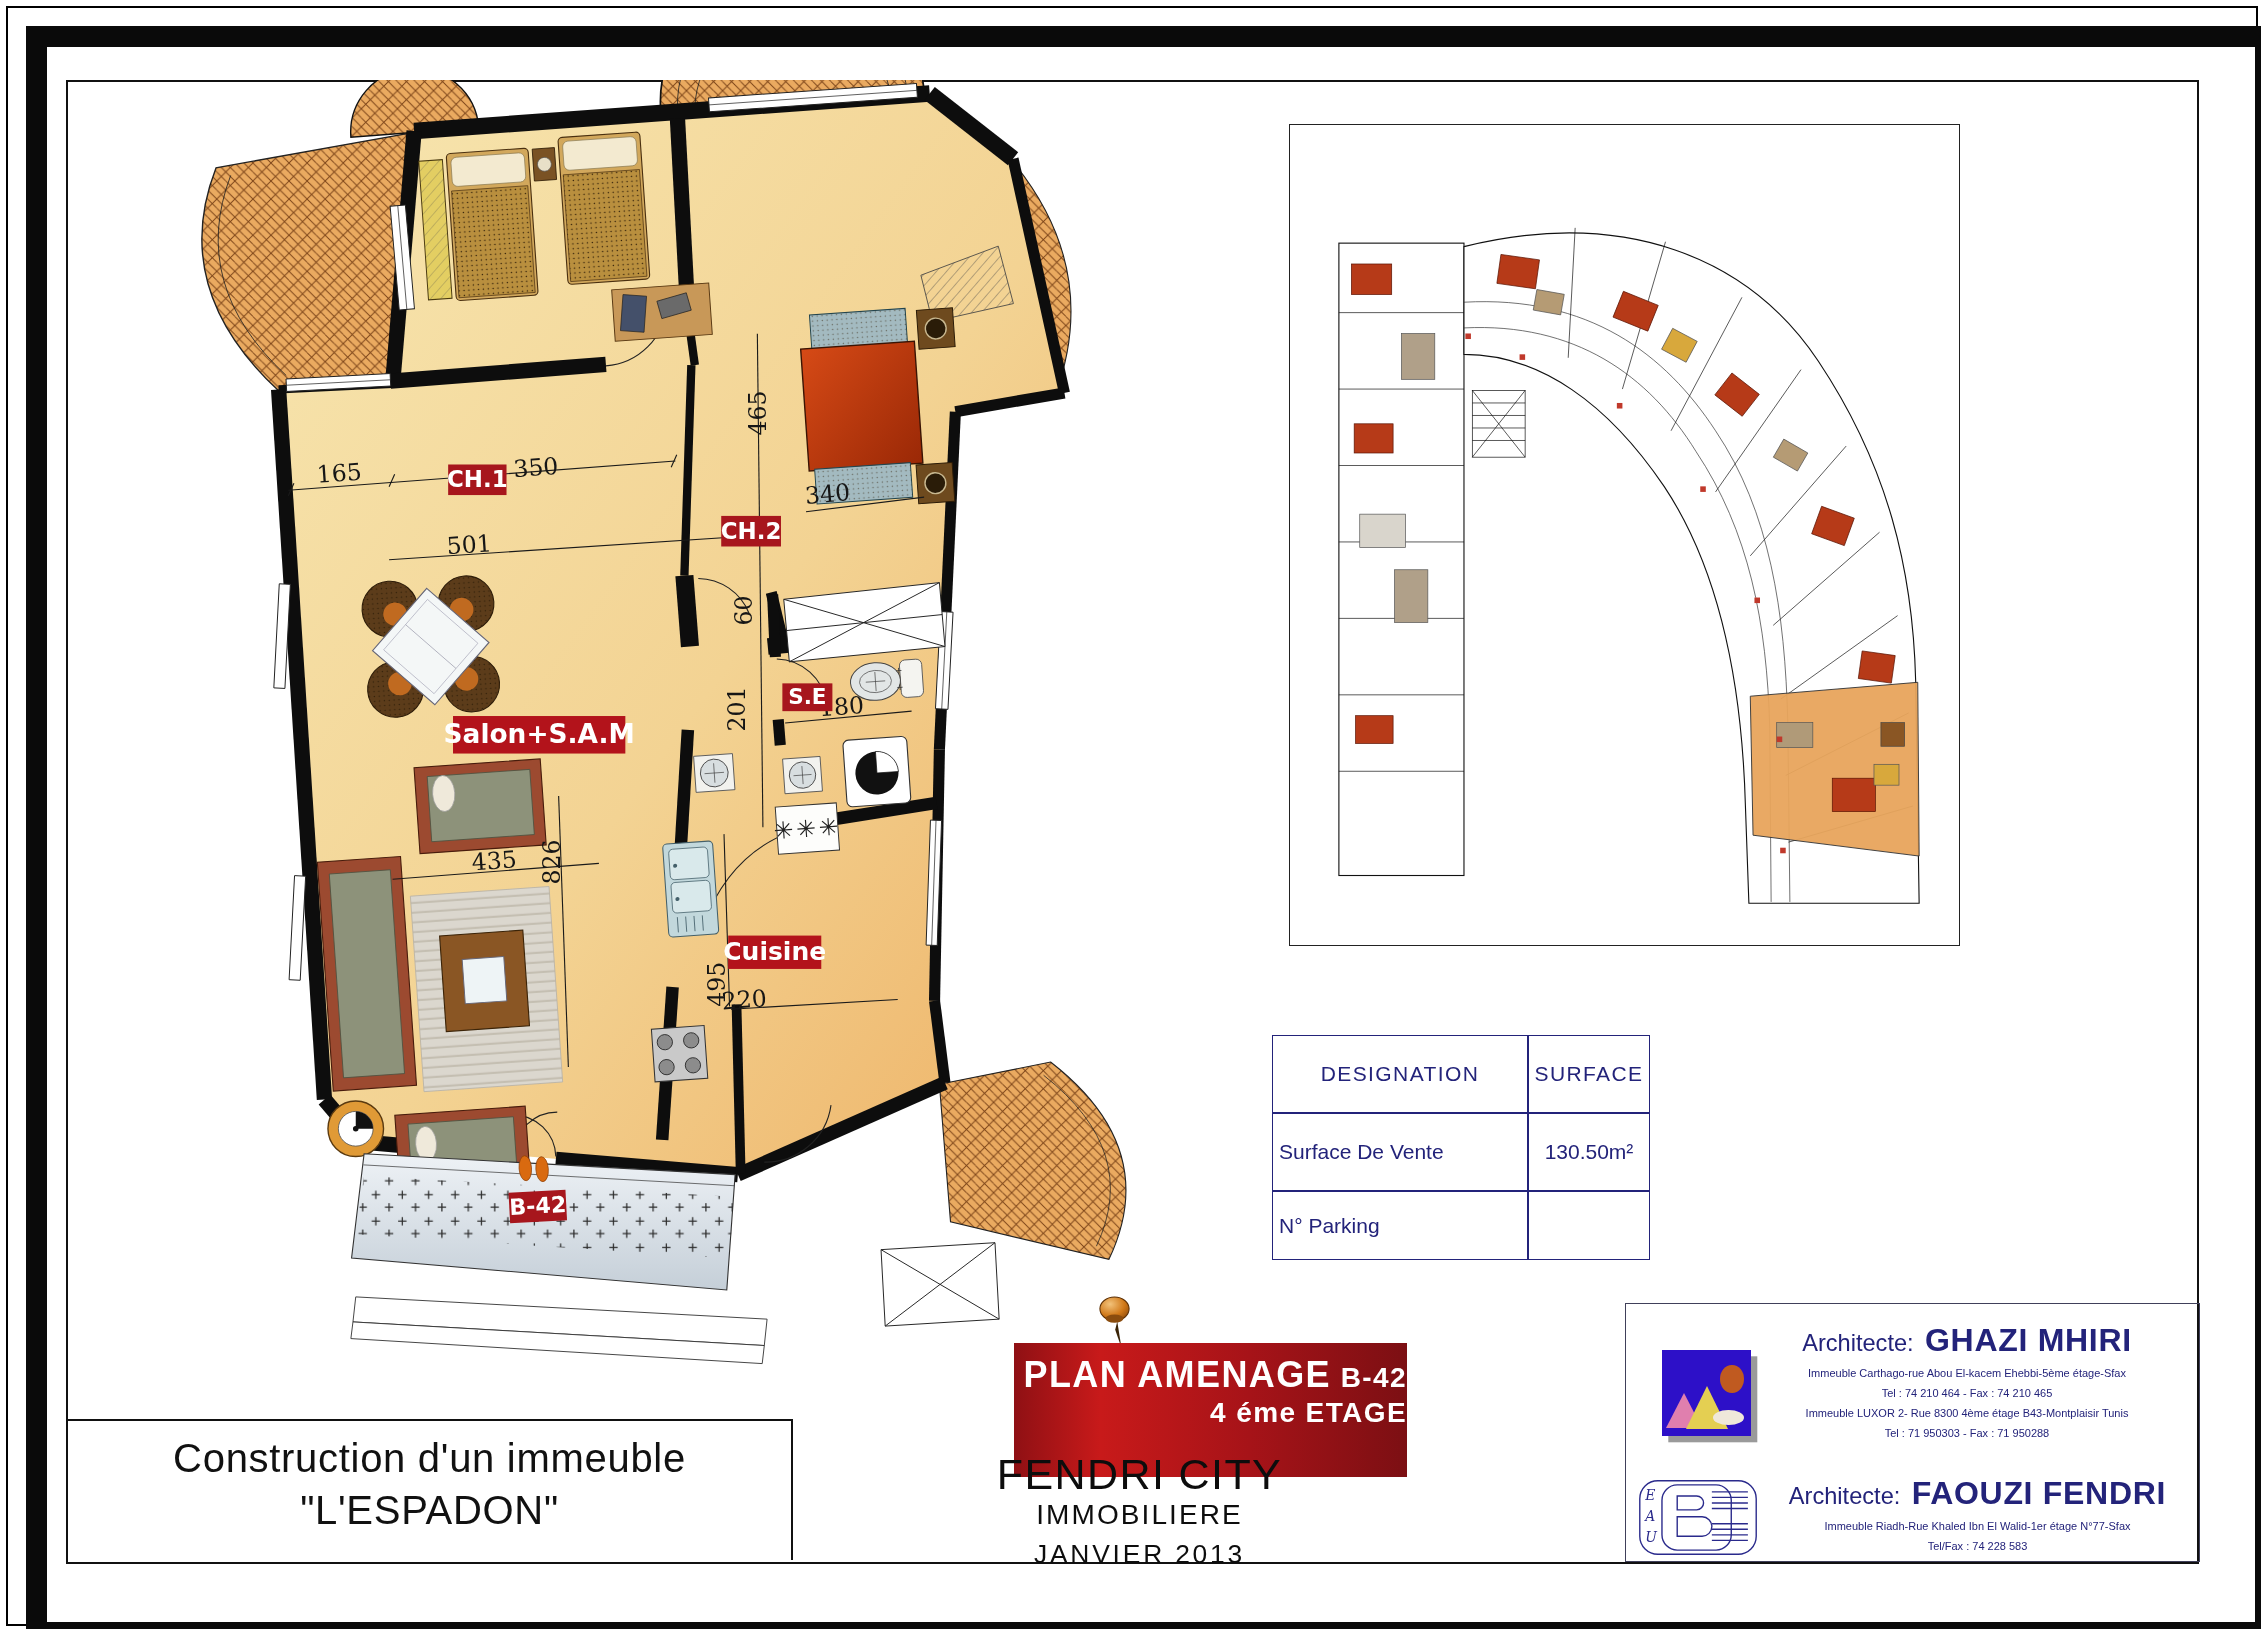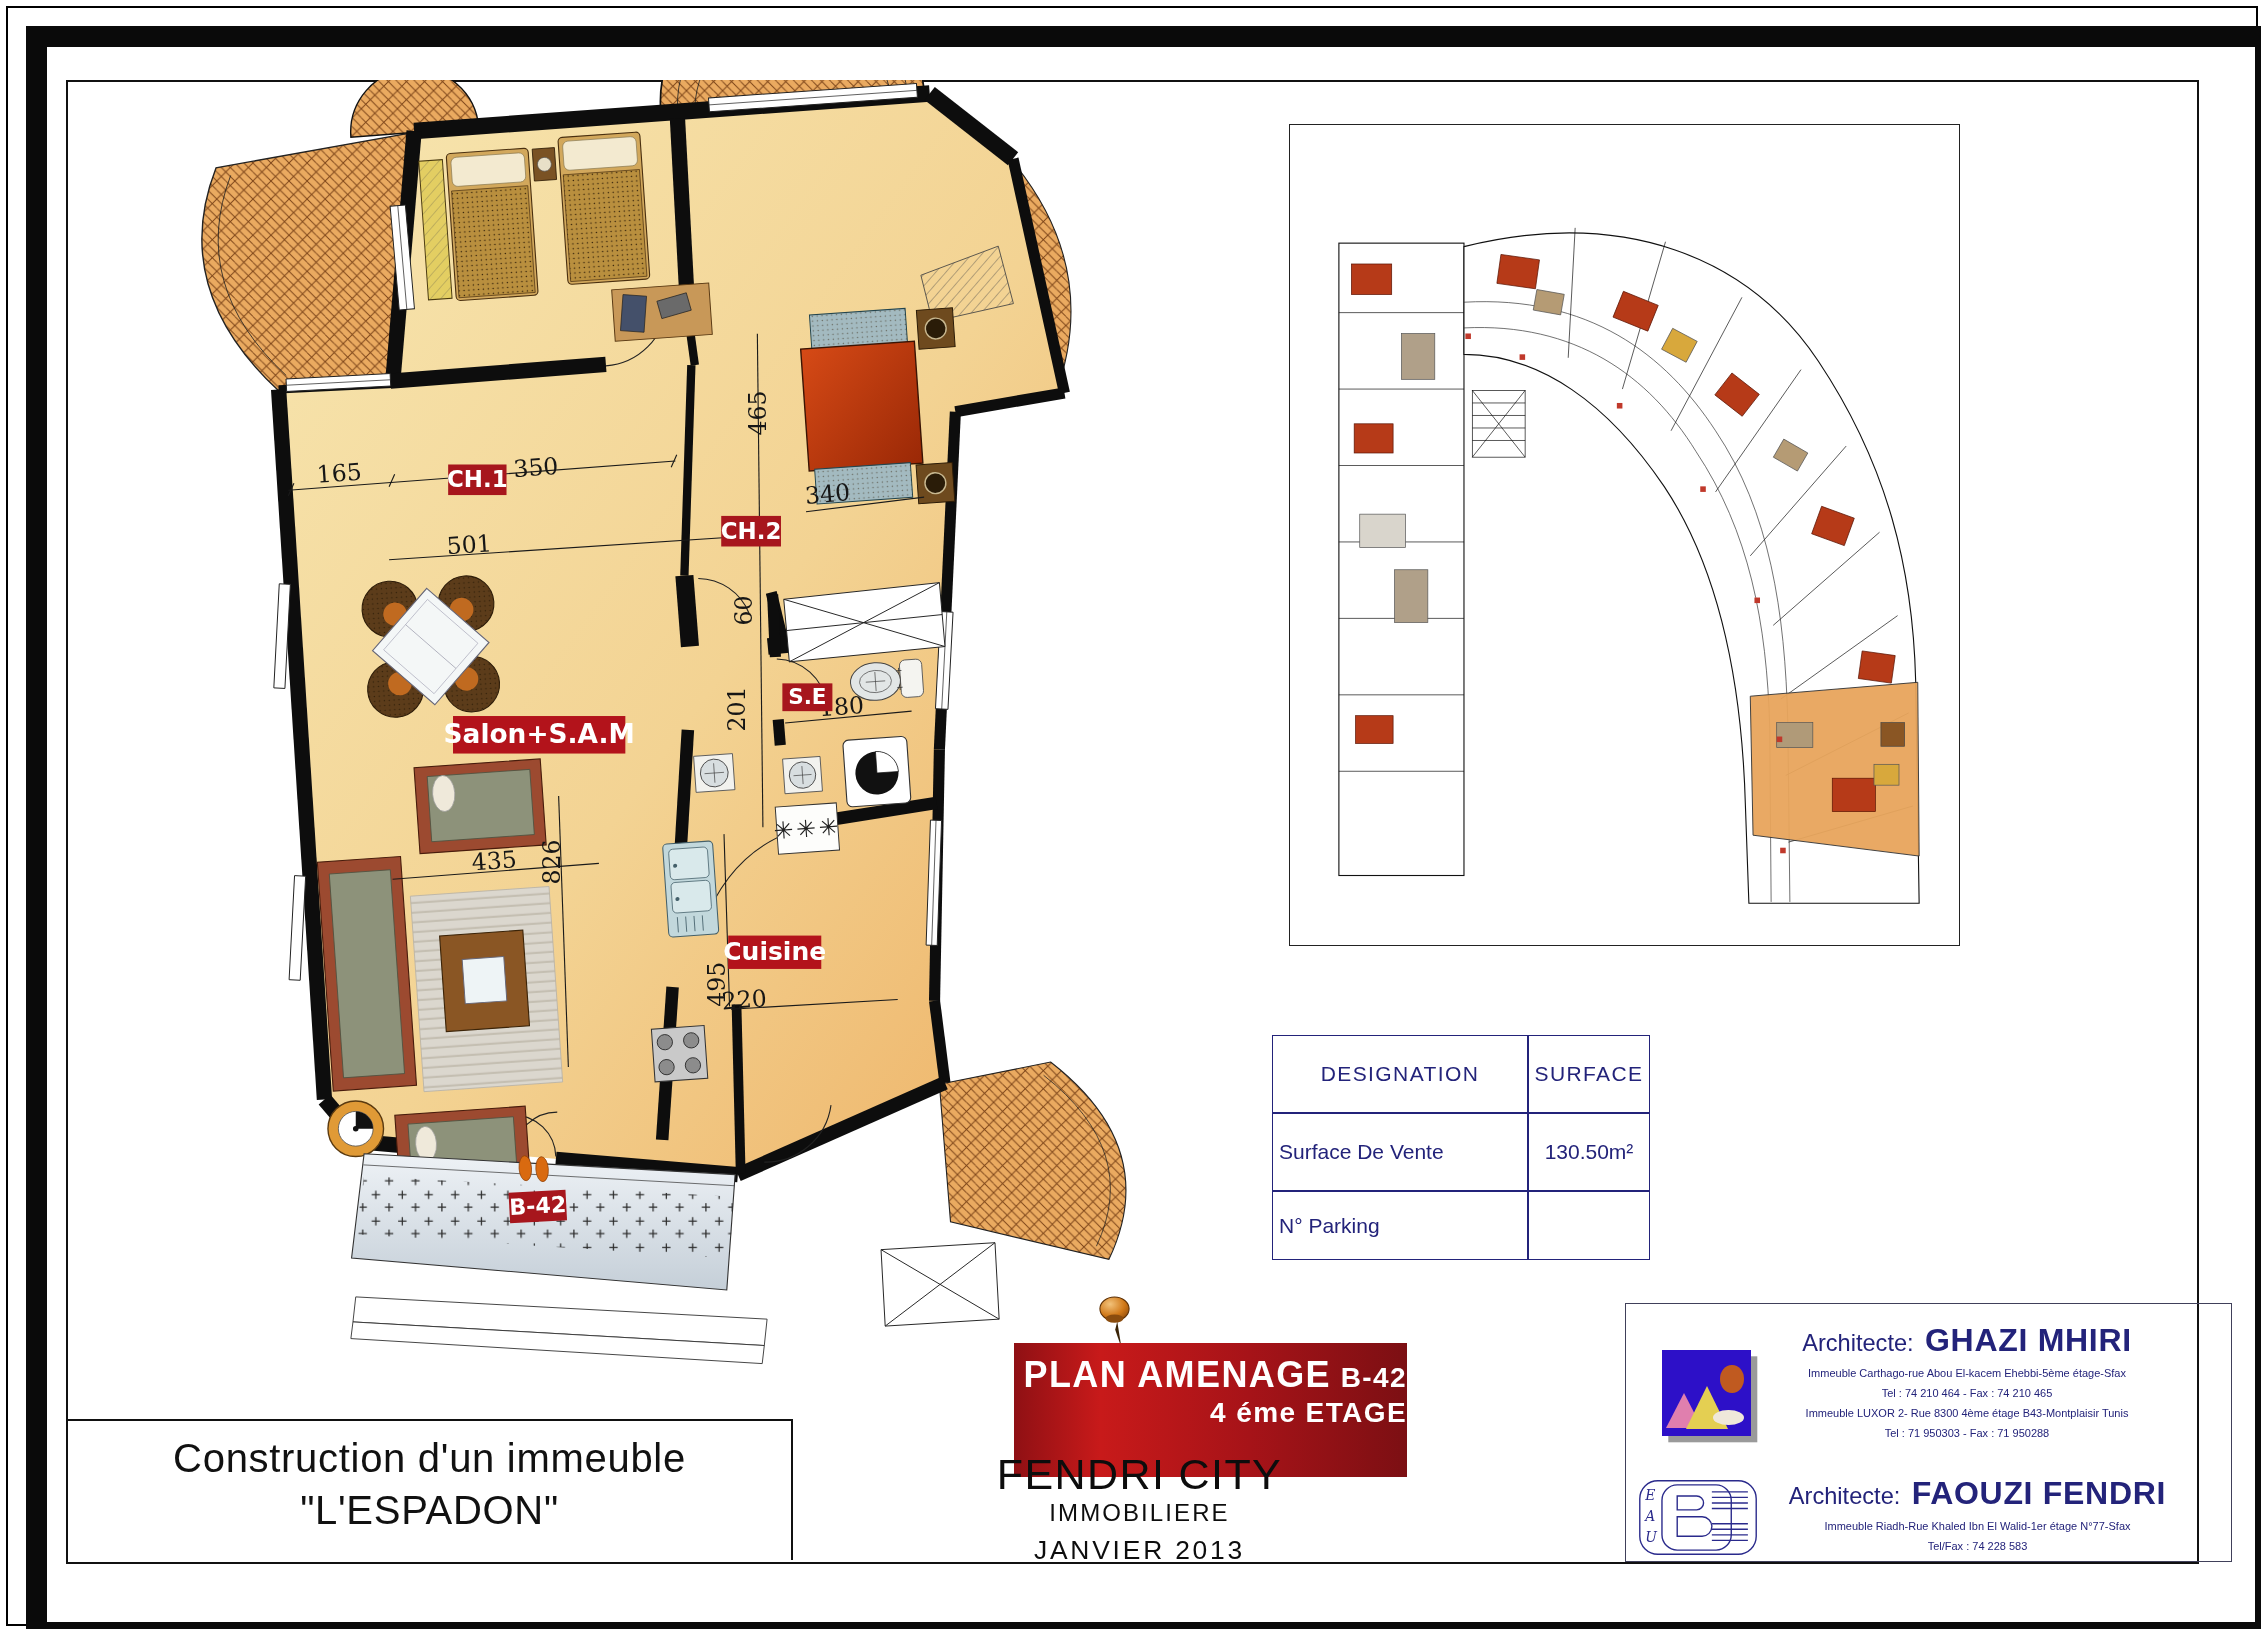--- a/index.html
+++ b/index.html
@@ -18,32 +18,32 @@
   
   #banner{left:1014px;top:1343px;width:393px;height:134px;
     background:linear-gradient(90deg,#8f1014 0%,#c81a1a 22%,#a61318 60%,#7c0f13 100%);
     color:#fff;text-align:right;}
   #banner .b1{margin-top:11px;font-size:36px;font-weight:bold;letter-spacing:1.4px;}
   #banner .b1 .unit{font-size:28px;font-weight:bold;margin-left:9.7px;}
   #banner .b2{margin-top:1.4px;font-size:28px;font-weight:bold;letter-spacing:1.4px;}
   
   #company{left:910px;top:1450px;width:459px;text-align:center;color:#0d0d0d;}
   #company .c1{font-size:43px;letter-spacing:1.4px;}
-  #company .c2{font-size:24px;letter-spacing:2.1px;margin-top:0px;}
+  #company .c2{font-size:28px;letter-spacing:2.1px;margin-top:0px;}
   #company .c3{font-size:26.4px;letter-spacing:2.8px;margin-top:8.3px;}
   
   #surface-table{left:1272px;top:1035px;width:448px;height:225px;display:grid;
      grid-template-columns:256px 122px;grid-template-rows:78px 78px 69px;
      color:#23237a;font-size:21px;}
   #surface-table .cell{border:1.4px solid #23237a;display:flex;align-items:center;box-sizing:border-box;}
   #surface-table .hd{justify-content:center;letter-spacing:1.4px;}
   #surface-table .lbl{padding-left:6px;}
   #surface-table .val{justify-content:center;}
   
-  #arch-panel{left:1625px;top:1303px;width:573px;height:257px;border:1.4px solid #40405a;color:#23237a;padding-left:32px;}
+  #arch-panel{left:1625px;top:1303px;width:573px;height:257px;border:1.4px solid #40405a;color:#23237a;}
   .arch-text1{position:absolute;left:115px;top:18px;width:452px;text-align:center;}
   .arch-text2{position:absolute;left:136px;top:171px;width:431px;text-align:center;}
   .arch-name-line .small{font-size:23.6px;}
   .arch-name-line .big{font-size:32px;font-weight:bold;letter-spacing:0.7px;margin-left:8.3px;}
   .arch-line{font-size:11px;margin-top:8px;}
   #logo1{position:absolute;left:36px;top:46px;width:89px;height:86px;background:#2d10c8;
      box-shadow:6.3px 6.3px 0 #9a9a9a;overflow:hidden;}
   #logo1 .sun{position:absolute;left:58px;top:15.3px;width:23.6px;height:28px;border-radius:50%;background:#c05a20;}
   #logo1 .m1{position:absolute;left:4.2px;top:43px;width:0;height:0;border-left:18px solid transparent;border-right:18px solid transparent;border-bottom:35px solid #e07fae;}
   #logo1 .m2{position:absolute;left:23.6px;top:36px;width:0;height:0;border-left:21px solid transparent;border-right:21px solid transparent;border-bottom:43px solid #e4cf52;}

